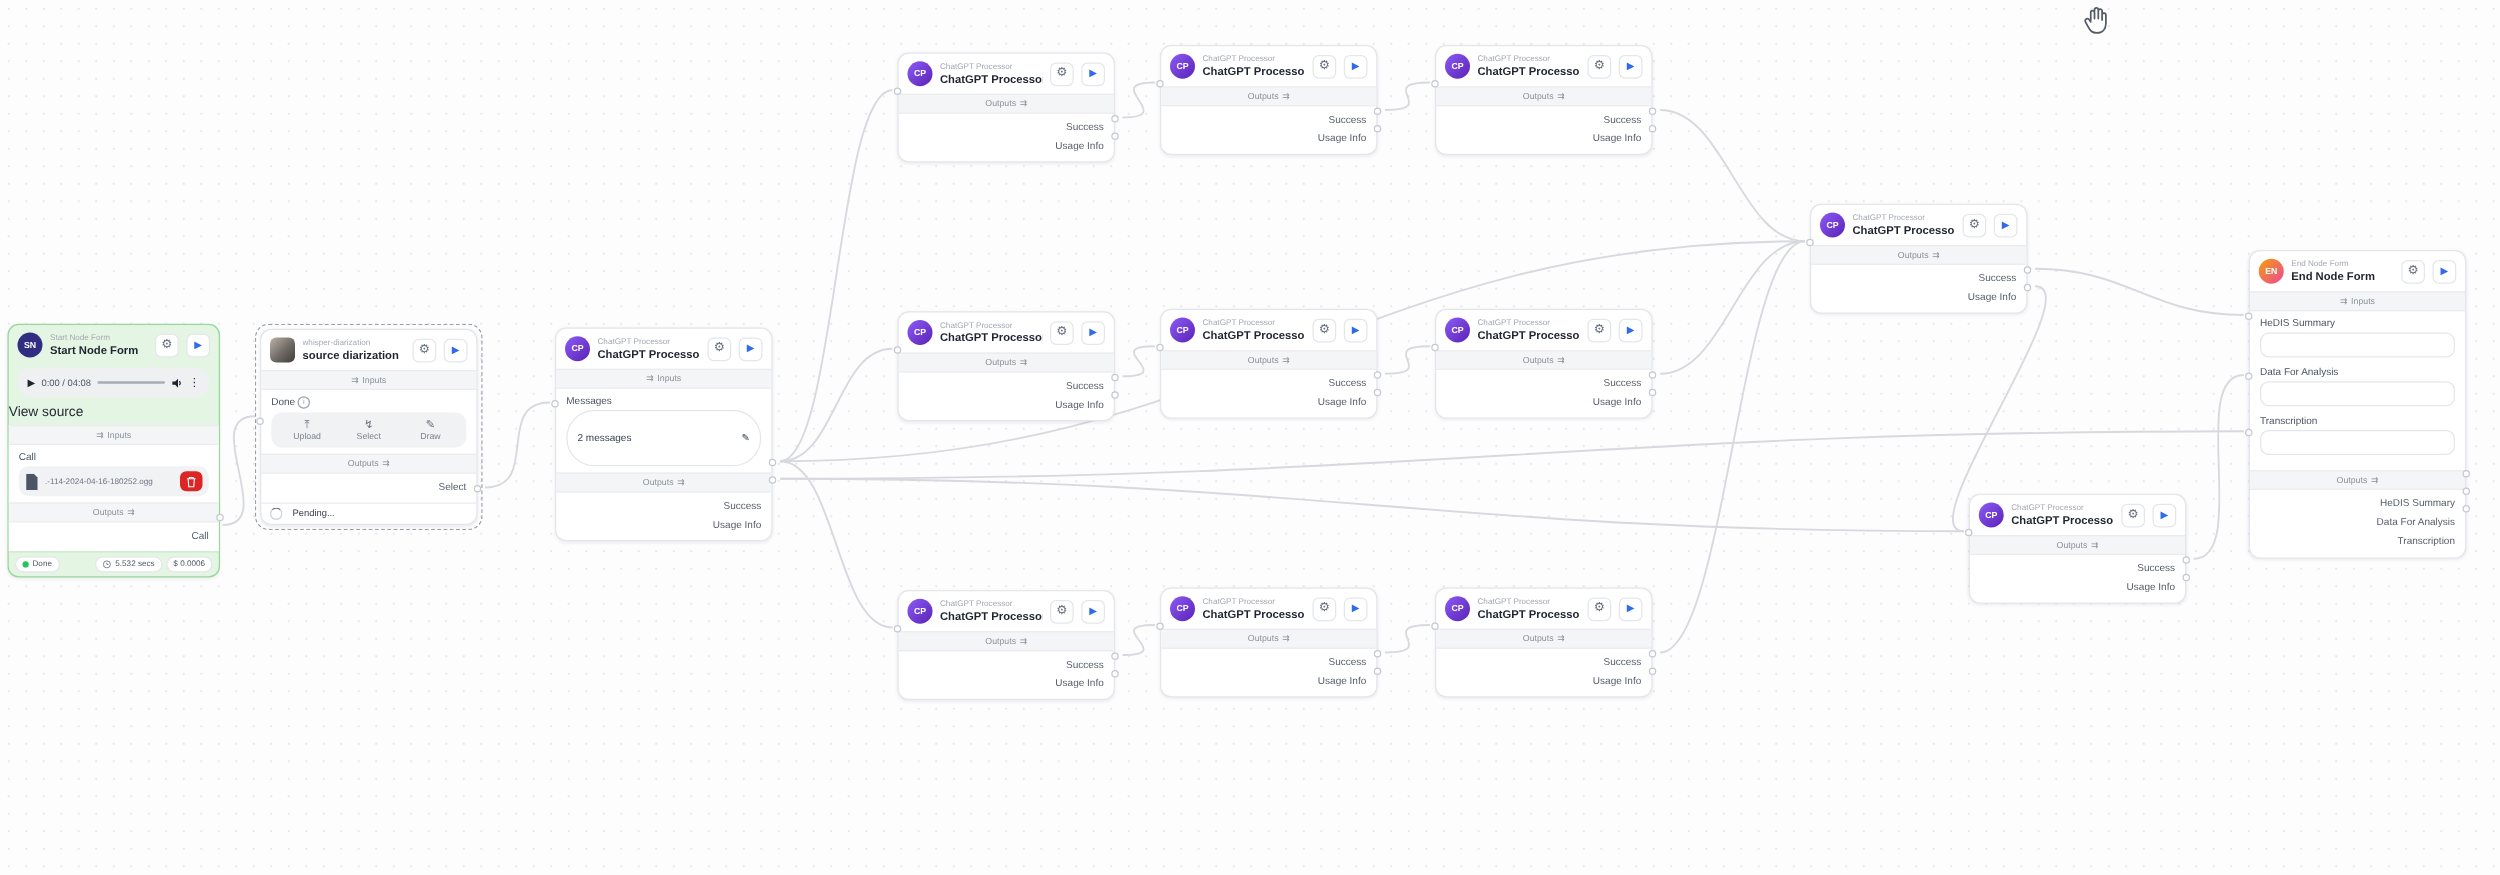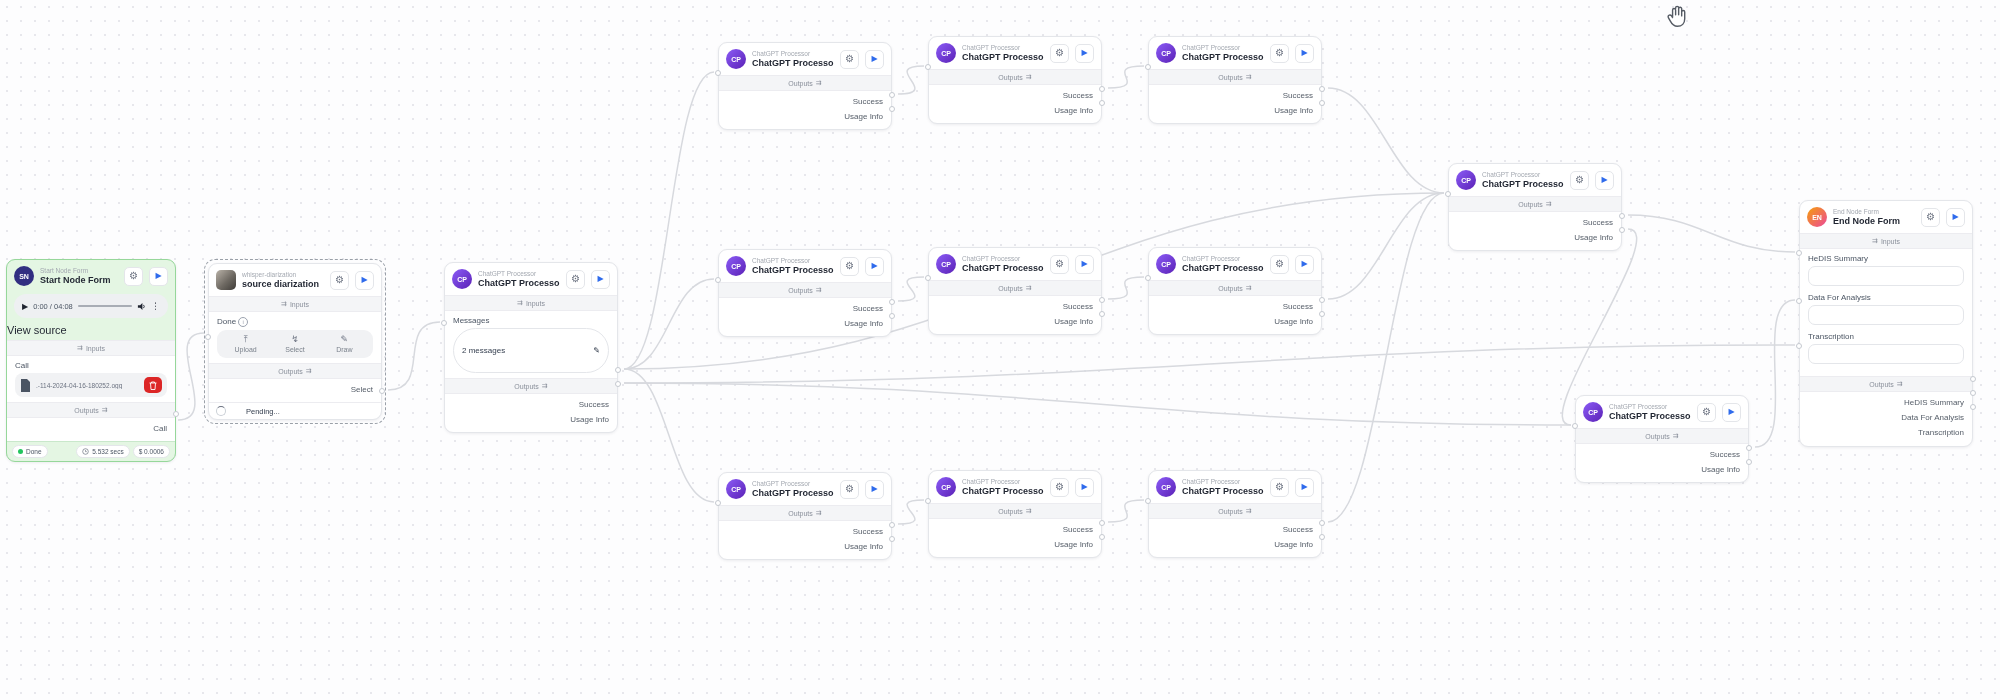--- a/index.html
+++ b/index.html
@@ -57,21 +57,21 @@
     border-radius:999px;font-size:6.5px;color:#4b5563;padding:2px 5px;white-space:nowrap;}
   .dot-green{width:5px;height:5px;border-radius:50%;background:#22c55e;display:inline-block;}
   .pillgroup{display:flex;gap:3px;}
   
   .sel-wrap{position:absolute;border:1.5px dashed #9aa0a8;border-radius:11px;padding:3px;}
   .whisper-node{position:relative;width:172px;}
   .btnrow{background:#f1f2f4;border-radius:9px;margin-top:3px;display:flex;padding:5px 4px;}
   .toolbtn{flex:1;display:flex;flex-direction:column;align-items:center;gap:2px;
     font-size:7px;color:#7b828c;cursor:pointer;}
   .toolbtn .tic{font-size:9px;line-height:1;color:#6b7280;}
-  .pending{display:flex;align-items:center;gap:20px;border-top:1px solid #ececf0;
+  .pending{display:flex;align-items:flex-start;gap:8px;border-top:1px solid #ececf0;
     padding:3px 7px;font-size:7.5px;color:#374151;}
   .spinner{width:8px;height:8px;border:1.5px solid #cbd0d6;border-top-color:#6b7280;border-radius:50%;display:inline-block;}
   
   .msgpill{display:flex;align-items:center;justify-content:space-between;background:#fff;
     border:1px solid #e4e6ea;border-radius:999px;padding:17px 8px;margin-top:3px;}
   .msgpill span{font-size:8px;color:#374151;}
   .pencil{font-size:8px;color:#374151;}
   
   .fieldbox{height:18px;background:#fff;border:1px solid #e4e6ea;border-radius:7px;margin-bottom:7px;}
   

